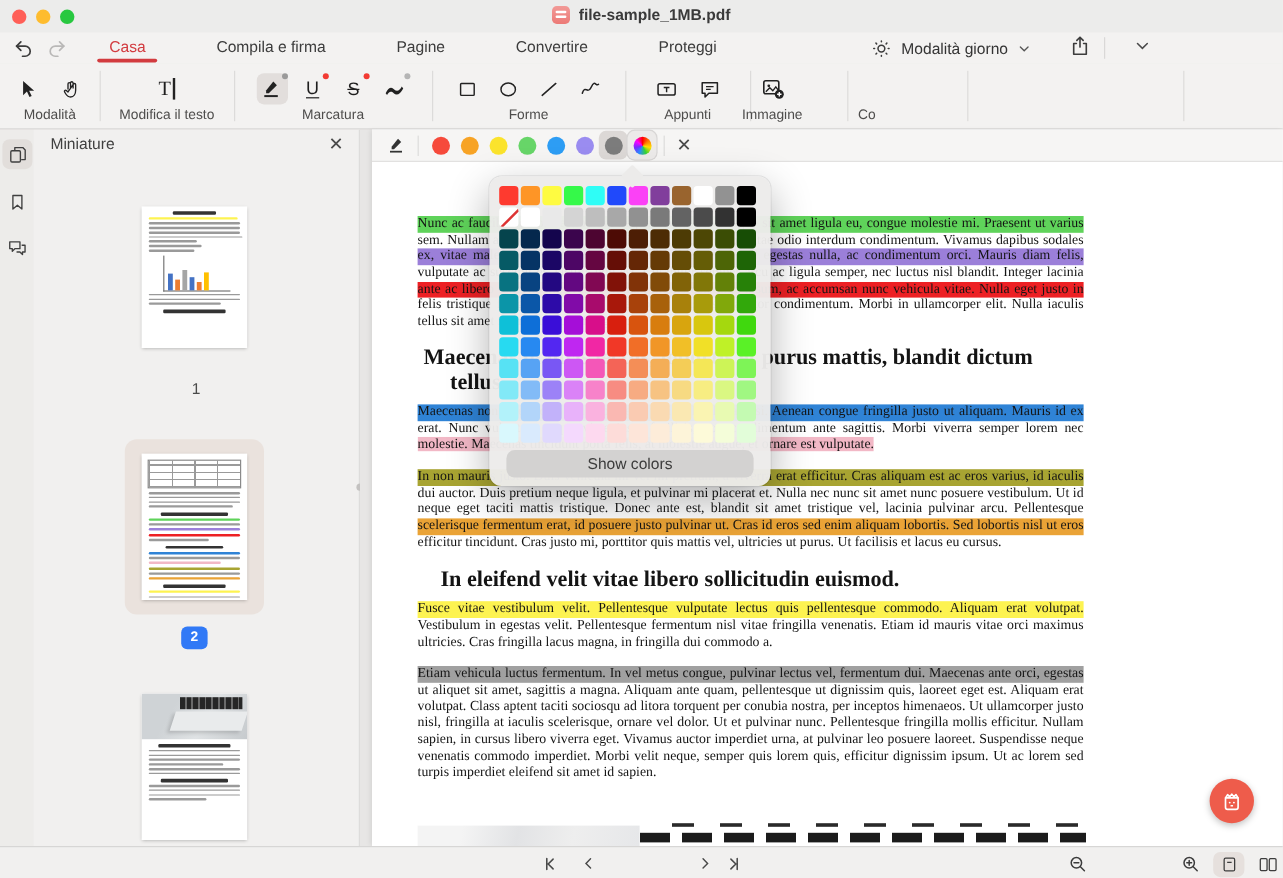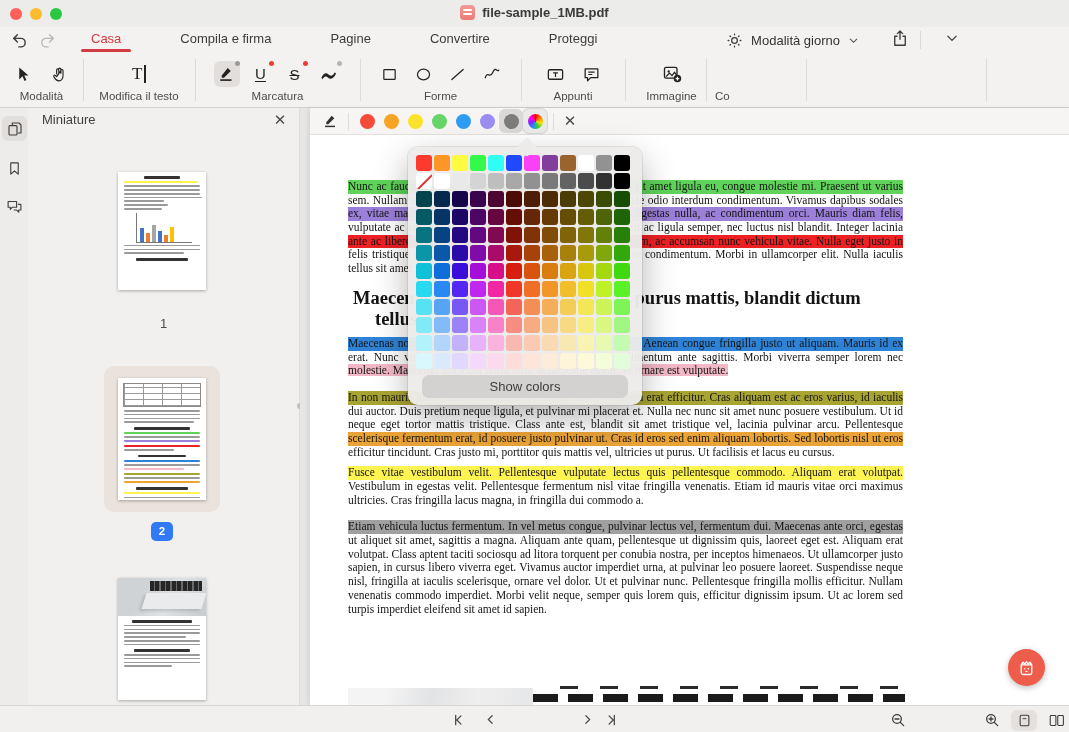--- a/index.html
+++ b/index.html
@@ -260,21 +260,21 @@
       <div class="tool">
         <svg width="19" height="19" viewBox="0 0 24 24" fill="none" stroke="#222" stroke-width="1.6" stroke-linejoin="round">
             <path d="M4 5h16v11h-9l-4 4v-4H4z"></path>
             <path d="M8 9h8M8 12h5" stroke-width="1.4"></path>
           </svg>
       </div>
     </div>
     <div class="tlabel">Appunti</div>
   </div>
 
-  <div class="tgroup" style="left:631px;width:81px">
+  <div class="tgroup" style="left:603px;width:81px">
     <div class="ticons">
       <div class="tool">
         <svg width="20" height="20" viewBox="0 0 24 24">
             <rect x="3" y="4" width="15" height="13" rx="2" fill="none" stroke="#222" stroke-width="1.6"></rect>
             <circle cx="8" cy="9" r="1.4" fill="#222"></circle>
             <path d="M5 15l4-4 3 3 3-4 3 4" fill="none" stroke="#222" stroke-width="1.4"></path>
             <circle cx="18.5" cy="17.5" r="4.5" fill="#222"></circle>
             <path d="M18.5 15.3v4.4M16.3 17.5h4.4" stroke="#fff" stroke-width="1.4"></path>
           </svg>
       </div>
@@ -421,35 +421,38 @@
       <div class="line" style="margin-left: 27px;">tellus.</div>
     </div>
     <div class="pblock" style="margin-top: 7px;">
       <div class="line" style="background: rgb(47, 131, 214);">Maecenas non lorem quis tellus placerat varius. Nulla facilisi. Aenean congue fringilla justo ut aliquam. Mauris id ex</div>
       <div class="line">erat. Nunc vulputate neque vitae justo facilisis, non condimentum ante sagittis. Morbi viverra semper lorem nec</div>
       <div class="line last"><span style="background: rgb(242, 184, 198);">molestie. Maecenas tincidunt porta felis, at molestie augue, et ornare est vulputate.</span></div>
     </div>
     <div class="pblock" style="margin-top: 13px;">
       <div class="line" style="background: rgb(168, 164, 50);">In non mauris justo. Duis vehicula mi vel mi pretium, a viverra erat efficitur. Cras aliquam est ac eros varius, id iaculis</div>
       <div class="line">dui auctor. Duis pretium neque ligula, et pulvinar mi placerat et. Nulla nec nunc sit amet nunc posuere vestibulum. Ut id</div>
-      <div class="line">neque eget tortor mattis tristique. Class ante est, blandit sit amet tristique vel, lacinia pulvinar arcu. Pellentesque</div>
+      <div class="line">neque eget taciti mattis tristique. Donec ante est, blandit sit amet tristique vel, lacinia pulvinar arcu. Pellentesque</div>
       <div class="line" style="background: rgb(234, 163, 54);">scelerisque fermentum erat, id posuere justo pulvinar ut. Cras id eros sed enim aliquam lobortis. Sed lobortis nisl ut eros</div>
       <div class="line last">efficitur tincidunt. Cras justo mi, porttitor quis mattis vel, ultricies ut purus. Ut facilisis et lacus eu cursus.</div>
+    </div>
+    <div class="hblock" style="margin-top: 14px;">
+      <div class="line" style="margin-left: 19px;">In eleifend velit vitae libero sollicitudin euismod.</div>
     </div>
     <div class="pblock" style="margin-top: 7px;">
       <div class="line" style="background: rgb(253, 243, 81);">Fusce vitae vestibulum velit. Pellentesque vulputate lectus quis pellentesque commodo. Aliquam erat volutpat.</div>
       <div class="line">Vestibulum in egestas velit. Pellentesque fermentum nisl vitae fringilla venenatis. Etiam id mauris vitae orci maximus</div>
       <div class="line last">ultricies. Cras fringilla lacus magna, in fringilla dui commodo a.</div>
     </div>
     <div class="pblock" style="margin-top: 13px;">
       <div class="line" style="background: rgb(160, 160, 160);">Etiam vehicula luctus fermentum. In vel metus congue, pulvinar lectus vel, fermentum dui. Maecenas ante orci, egestas</div>
       <div class="line">ut aliquet sit amet, sagittis a magna. Aliquam ante quam, pellentesque ut dignissim quis, laoreet eget est. Aliquam erat</div>
       <div class="line">volutpat. Class aptent taciti sociosqu ad litora torquent per conubia nostra, per inceptos himenaeos. Ut ullamcorper justo</div>
+      <div class="line">nisl, fringilla at iaculis scelerisque, ornare vel dolor. Ut et pulvinar nunc. Pellentesque fringilla mollis efficitur. Nullam</div>
       <div class="line">sapien, in cursus libero viverra eget. Vivamus auctor imperdiet urna, at pulvinar leo posuere laoreet. Suspendisse neque</div>
-      <div class="line">nisl, fringilla at iaculis scelerisque, ornare vel dolor. Ut et pulvinar nunc. Pellentesque fringilla mollis efficitur. Nullam</div>
       <div class="line">venenatis commodo imperdiet. Morbi velit neque, semper quis lorem quis, efficitur dignissim ipsum. Ut ac lorem sed</div>
       <div class="line last">turpis imperdiet eleifend sit amet id sapien.</div>
     </div>
   </div>
 <div id="pagefrag-img"></div>
 <div id="pagefrag-bc1"></div>
 <div id="pagefrag-bc2"></div>
 
 <div id="colorbar">
   <div style="width:10px"></div>

